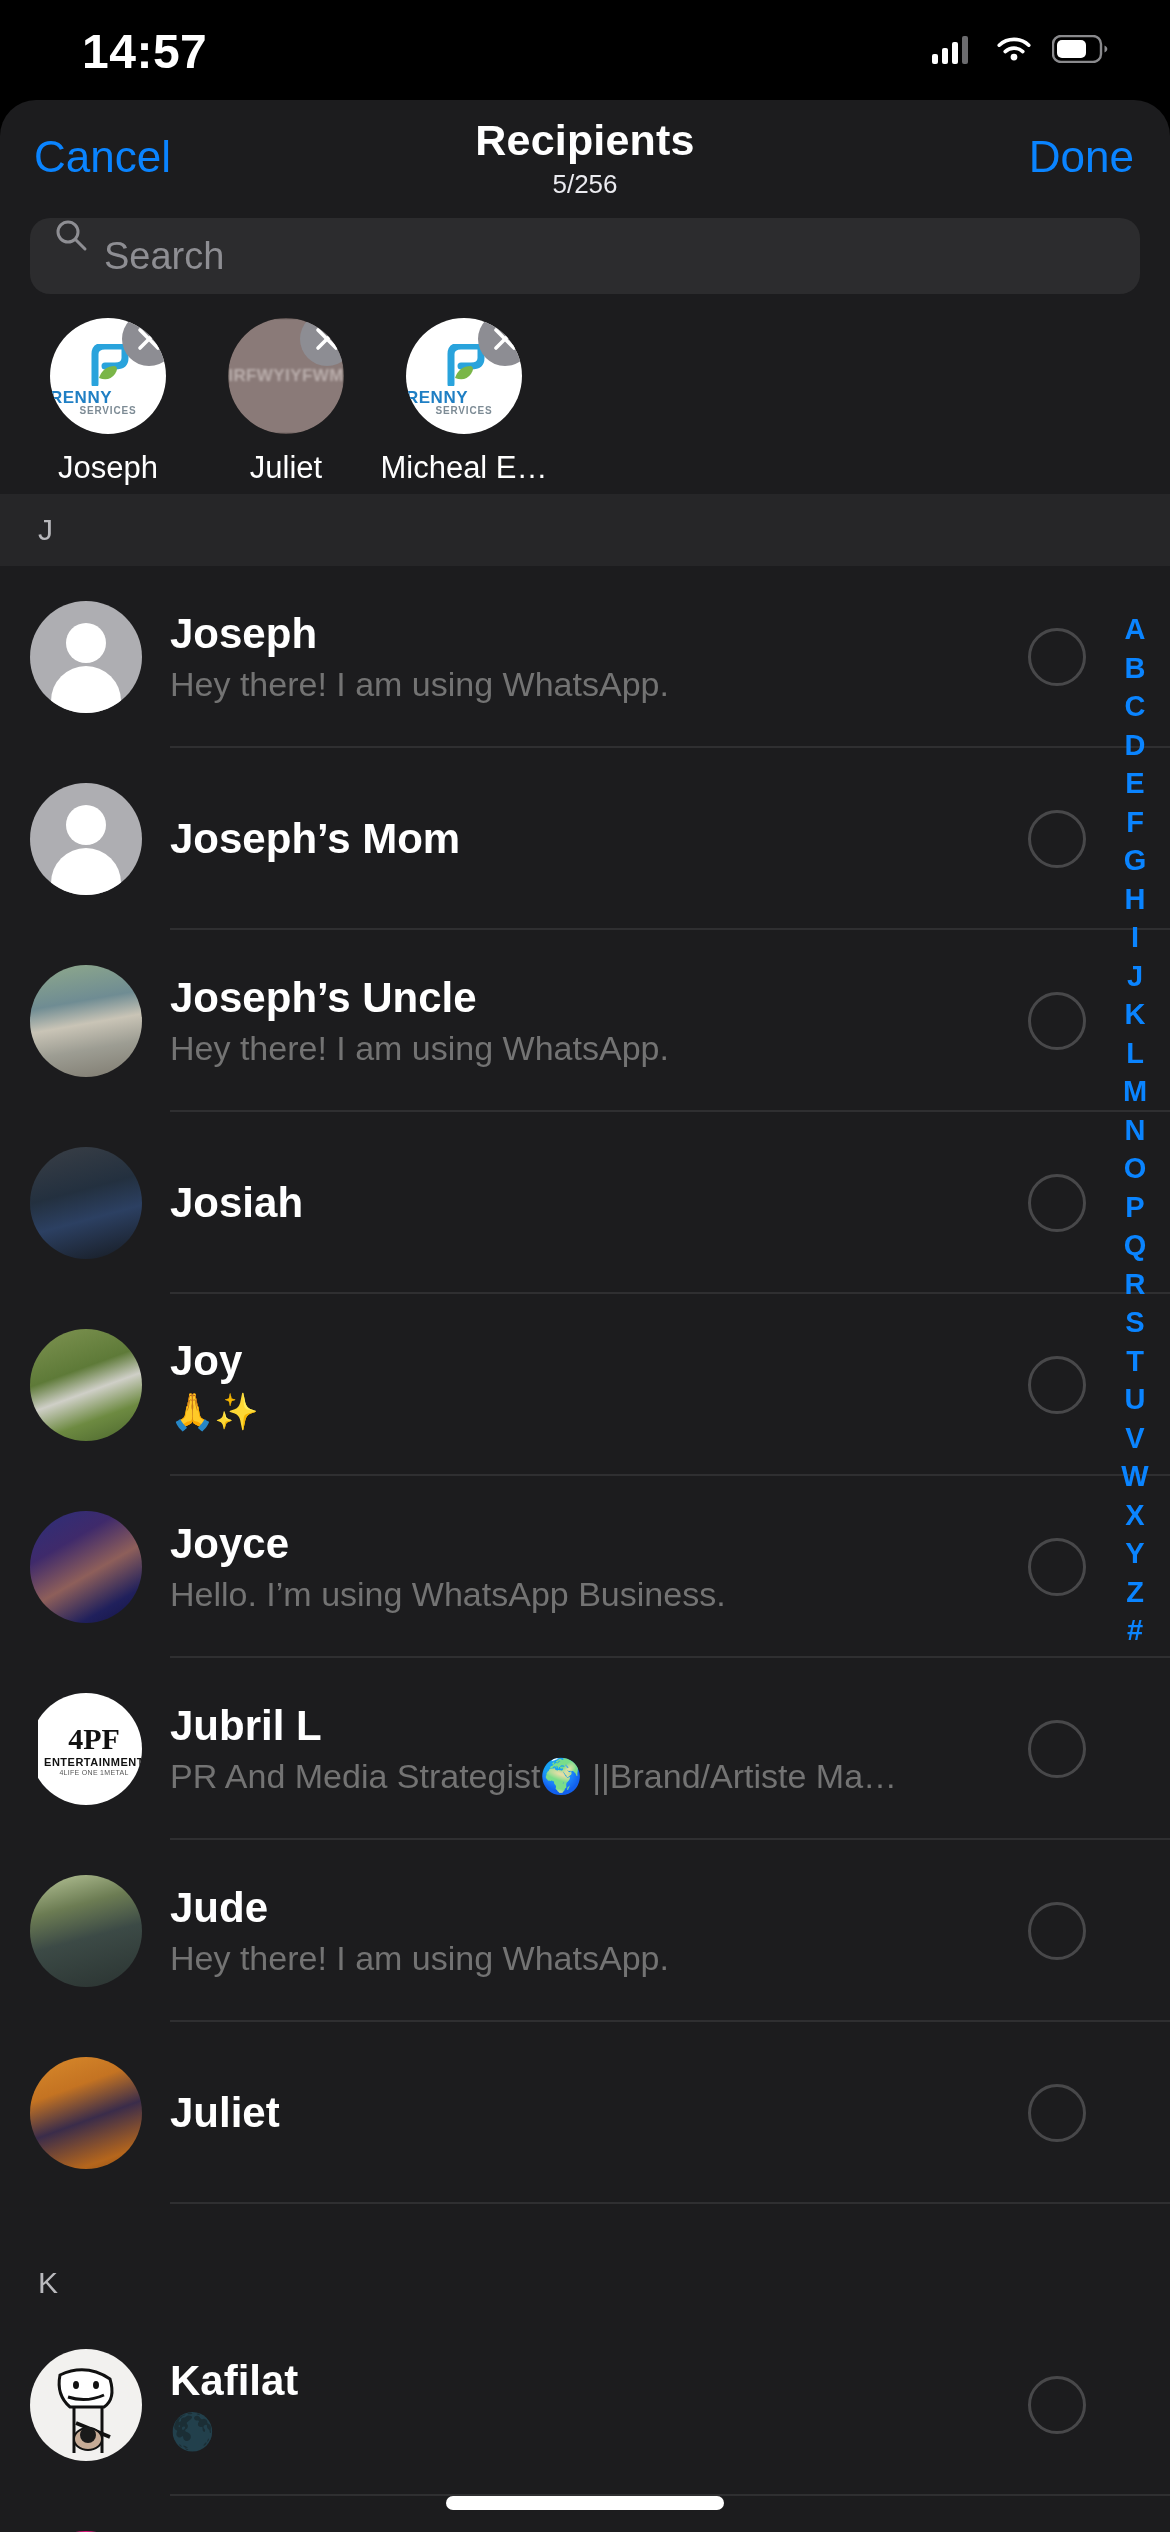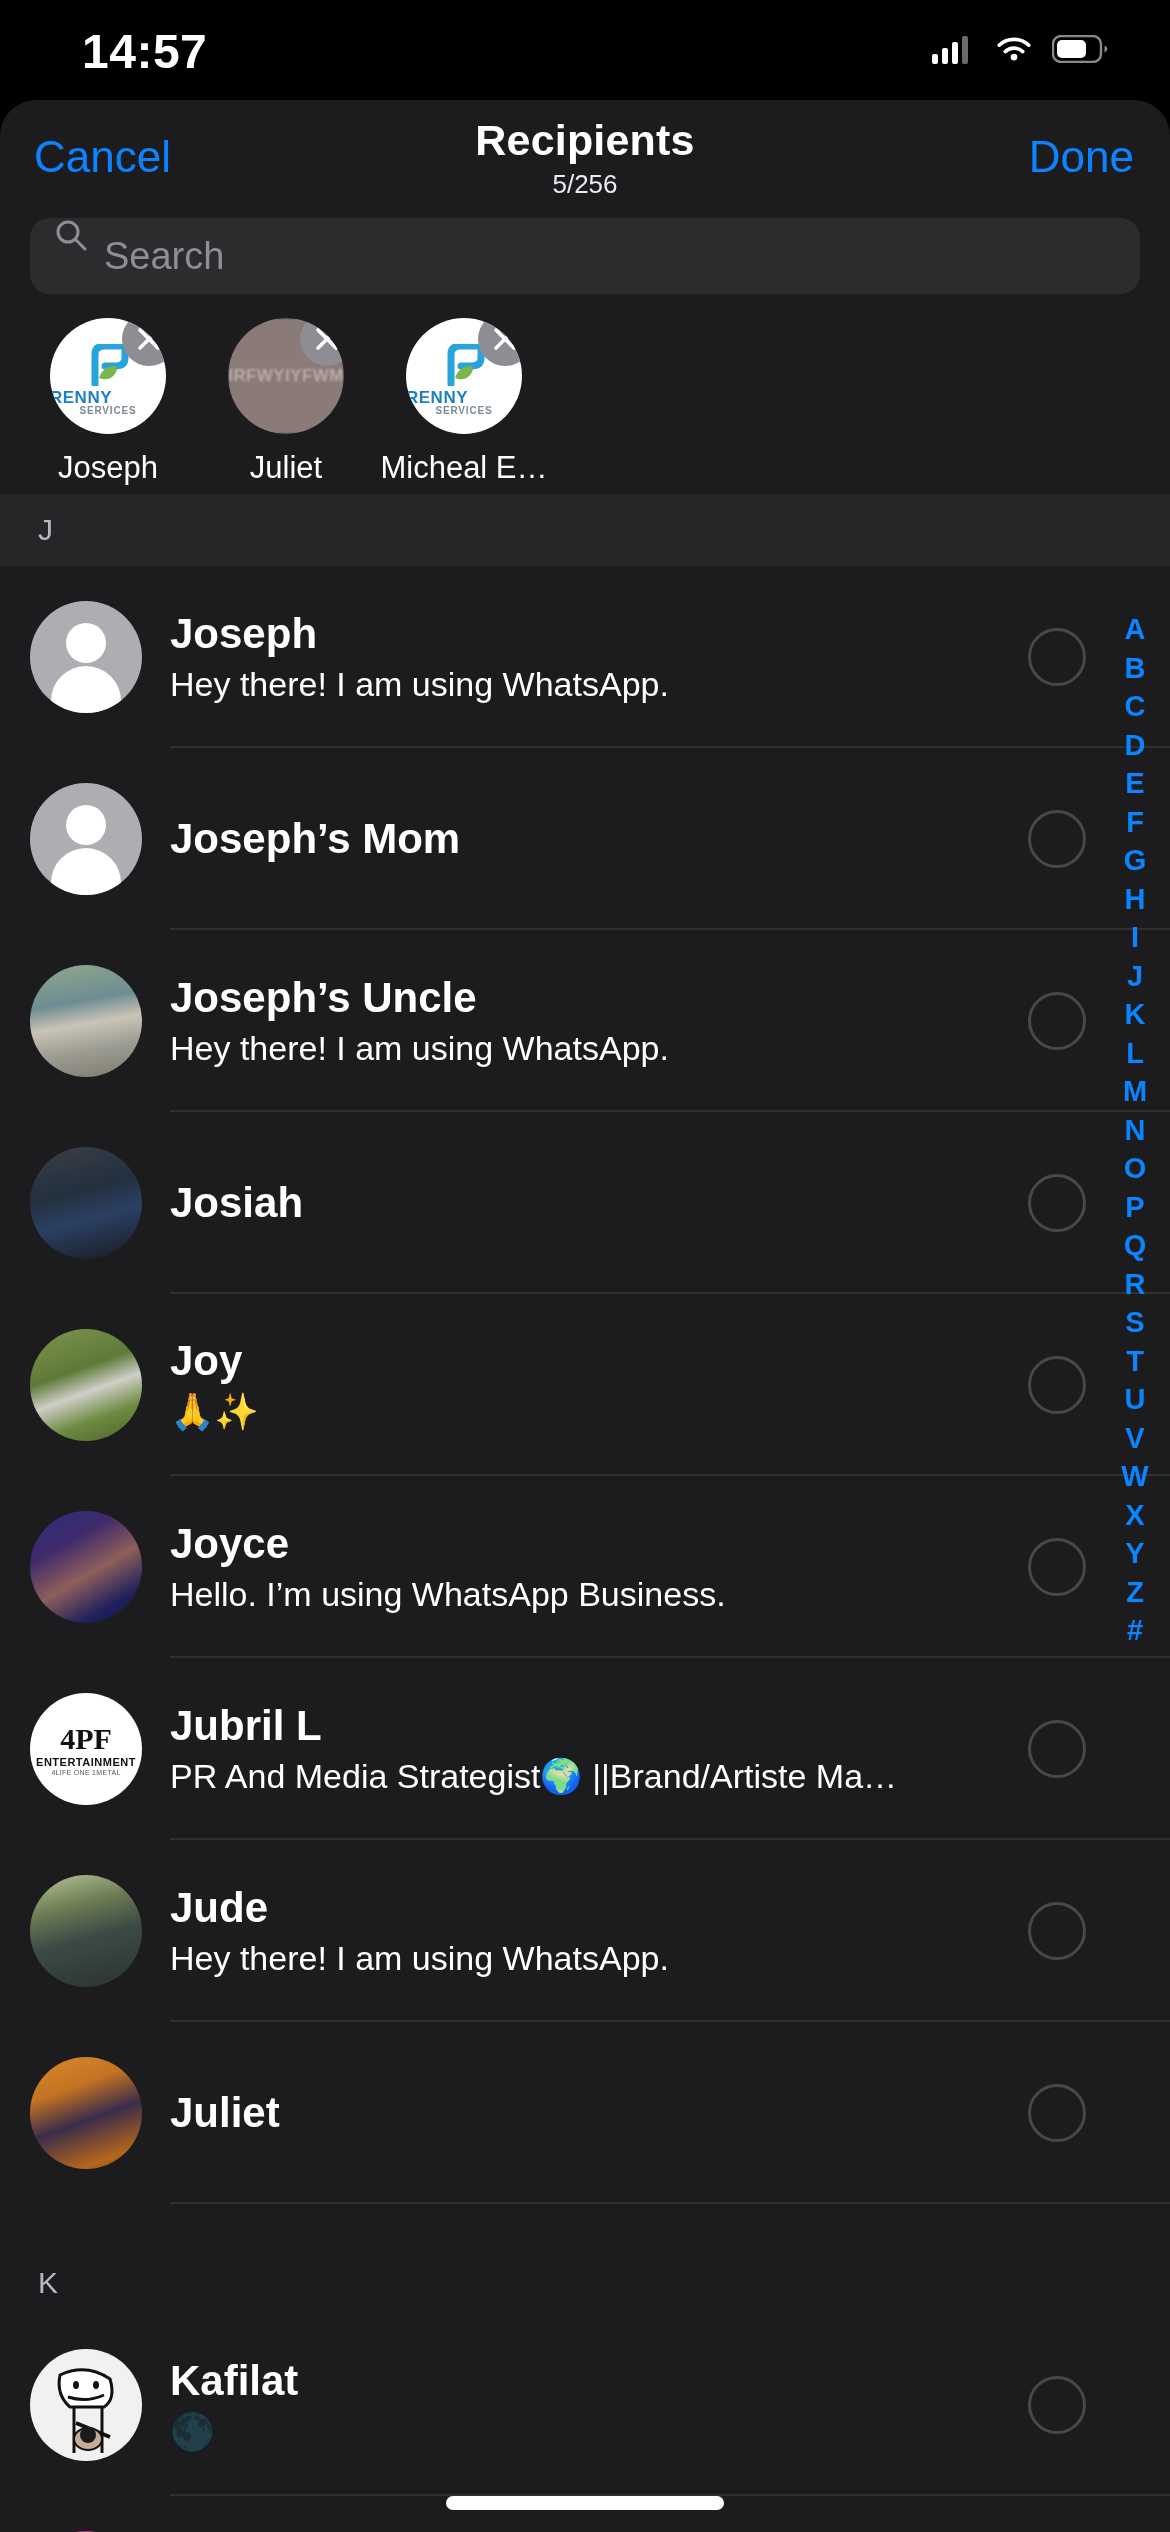--- a/index.html
+++ b/index.html
@@ -129,21 +129,21 @@
   .row-body {
     flex:1; margin-left:28px; padding-right:110px; overflow:hidden;
     position:relative; height:112px; display:flex; flex-direction:column;
     justify-content:center;
   }
   .row-name {
     color:#fff; font-size:42px; font-weight:600; white-space:nowrap;
     overflow:hidden; line-height:1.15;
   }
   .row-status {
-    color:#ffffff; font-size:34px; margin-top:6px; white-space:nowrap;
+    color:#737373; font-size:34px; margin-top:6px; white-space:nowrap;
     overflow:hidden; line-height:1.15;
   }
   .row-status.emo { font-size:36px; }
   .row-sel {
     position:absolute; right:84px; top:50%; transform:translateY(-50%);
     width:58px; height:58px; border-radius:50%;
     border:3px solid #48484a;
   }
   .row-divider {
     position:absolute; left:170px; right:0; bottom:0; height:2px;
@@ -165,21 +165,21 @@
 
   
   .ph { width:100%; height:100%; }
   .ph-uncle { background:linear-gradient(170deg,#8fa98b 0%,#6f8c93 34%,#c9c4b6 52%,#9d9d93 72%,#7e7a6f 100%); }
   .ph-josiah { background:linear-gradient(165deg,#3a3f46 0%,#23303f 40%,#2c4062 62%,#161a20 100%); }
   .ph-joy { background:linear-gradient(160deg,#7f9452 0%,#5e7a38 38%,#cfcfc7 55%,#6d8a41 75%,#49632c 100%); }
   .ph-joyce { background:linear-gradient(150deg,#2a2f7a 0%,#3f2a6b 30%,#8e5f5a 55%,#20205c 80%,#111142 100%); }
   .ph-jude { background:linear-gradient(165deg,#b9c79a 0%,#6c7c53 30%,#3c4a46 55%,#2a3331 100%); }
   .ph-juliet { background:linear-gradient(160deg,#d98a2b 0%,#c47322 30%,#3a2c4a 55%,#b5661c 85%,#8d4d14 100%); }
   .ph-sola { background:linear-gradient(160deg,#e8197f 0%,#c51570 35%,#f0a0c6 60%,#a61160 100%); }
-  .ph-4pf { background:#fff; position:relative; }
+  .ph-4pf { background:#fff; position:relative;margin-left:8px; }
   .ph-4pf .m { position:absolute; left:0; right:0; top:26%; text-align:center;
     color:#111; font-size:30px; font-weight:800; font-family:"Liberation Serif", serif; }
   .ph-4pf .s { position:absolute; left:0; right:0; top:56%; text-align:center;
     color:#111; font-size:11px; font-weight:700; letter-spacing:.5px; }
   .ph-4pf .s2 { position:absolute; left:0; right:0; top:68%; text-align:center;
     color:#555; font-size:7px; letter-spacing:.3px; }
   .ph-kafilat { background:#f2f1ef; position:relative; }
   .ph-kafilat svg { position:absolute; inset:0; width:100%; height:100%; }
 
   

